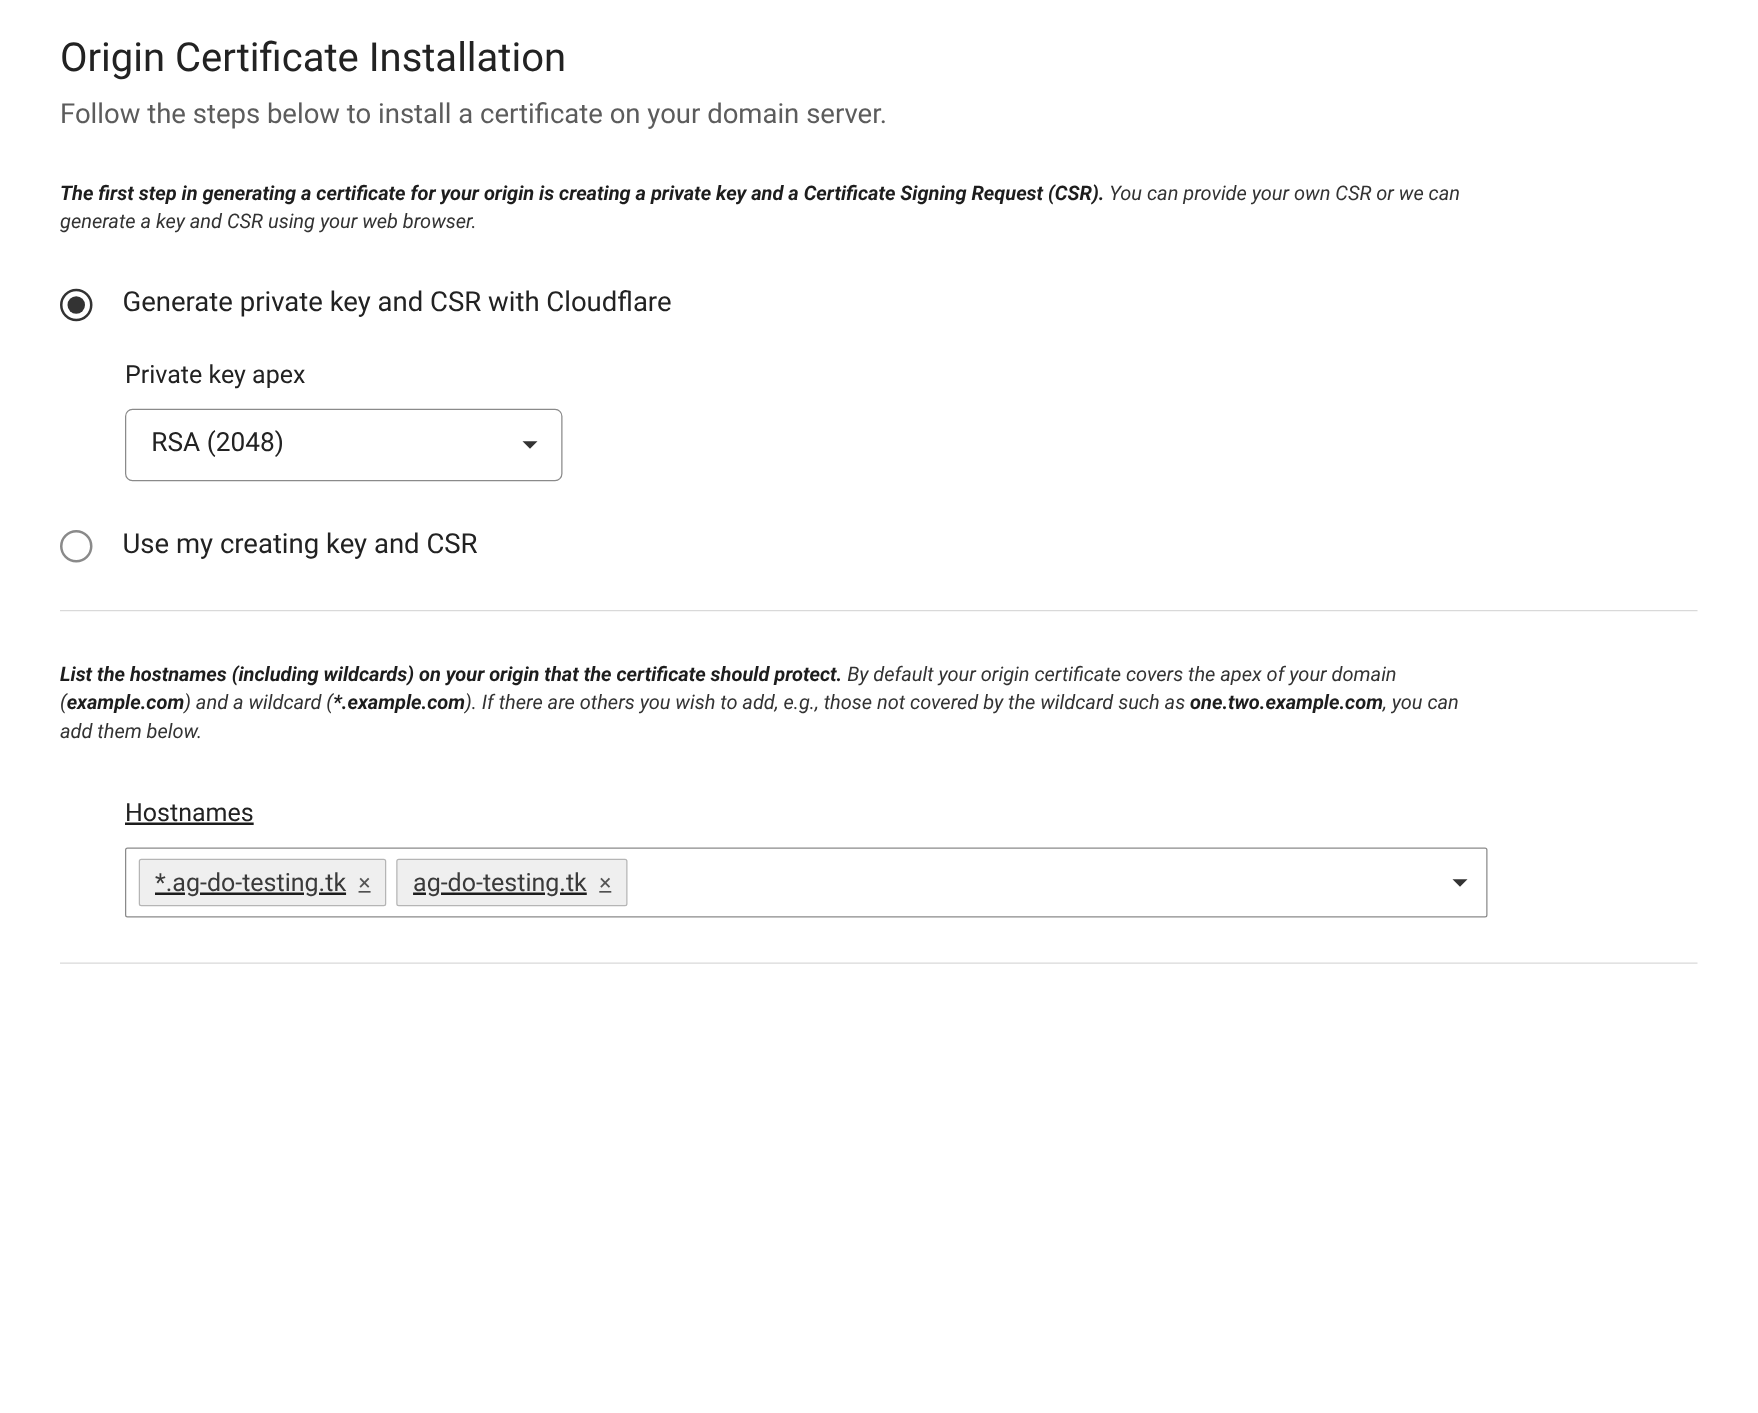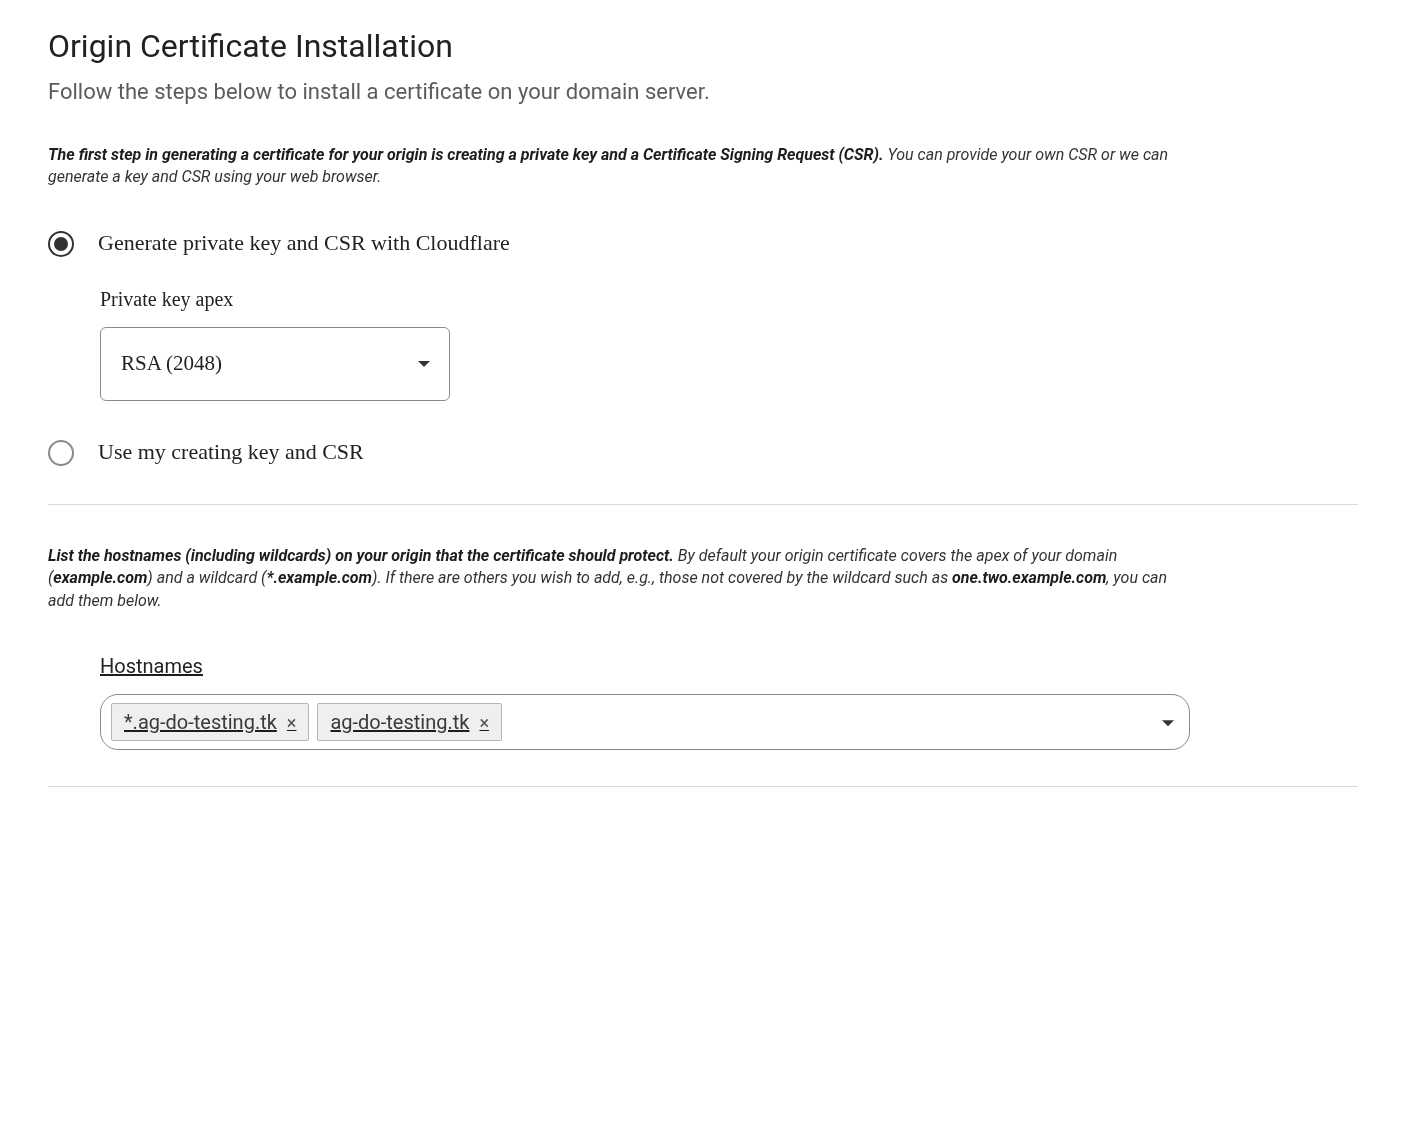--- a/index.html
+++ b/index.html
@@ -24,21 +24,21 @@
     margin: 0 0 36px 0;
   }
   .section-intro {
     font-size: 16px;
     color: #333;
     margin: 0 0 40px 0;
     max-width: 1140px;
     font-style: italic;
   }
   .section-intro b { font-weight: 700; color: #1d1d1d; }
-  .radio-block { margin-bottom: 36px; font-family: Liberation Serif, serif; }
+  .radio-block { margin-bottom: 36px; }
   .radio-row {
     display: flex;
     align-items: center;
     gap: 24px;
     margin-bottom: 26px;
   }
   .radio {
     width: 26px;
     height: 26px;
     border: 2px solid #333;
@@ -65,21 +65,21 @@
   .field-label {
     font-size: 20px;
     color: #222;
     margin-bottom: 14px;
   }
   .select {
     display: flex;
     align-items: center;
     justify-content: space-between;
     width: 350px;
-    height: 74px;
+    height: 58px;
     border: 1px solid #8a8a8a;
     border-radius: 6px;
     padding: 0 18px 0 20px;
     font-size: 21px;
     color: #222;
     background: #fff;
     cursor: pointer;
   }
   .caret {
     display: inline-block;
@@ -93,21 +93,21 @@
   .host-box {
     margin-left: 52px;
     text-decoration: underline;
   }
   .host-input {
     display: flex;
     gap: 8px;
     width: 1090px;
     max-width: 100%;
     border: 1px solid #8a8a8a;
-    border-radius: 18px;
+    border-radius: 2px;
     padding: 8px 10px;
     min-height: 54px;
     position: relative;
   }
   .chip {
     display: inline-flex;
     align-items: center;
     gap: 10px;
     border: 1px solid #b5b5b5;
     background: #efefef;

